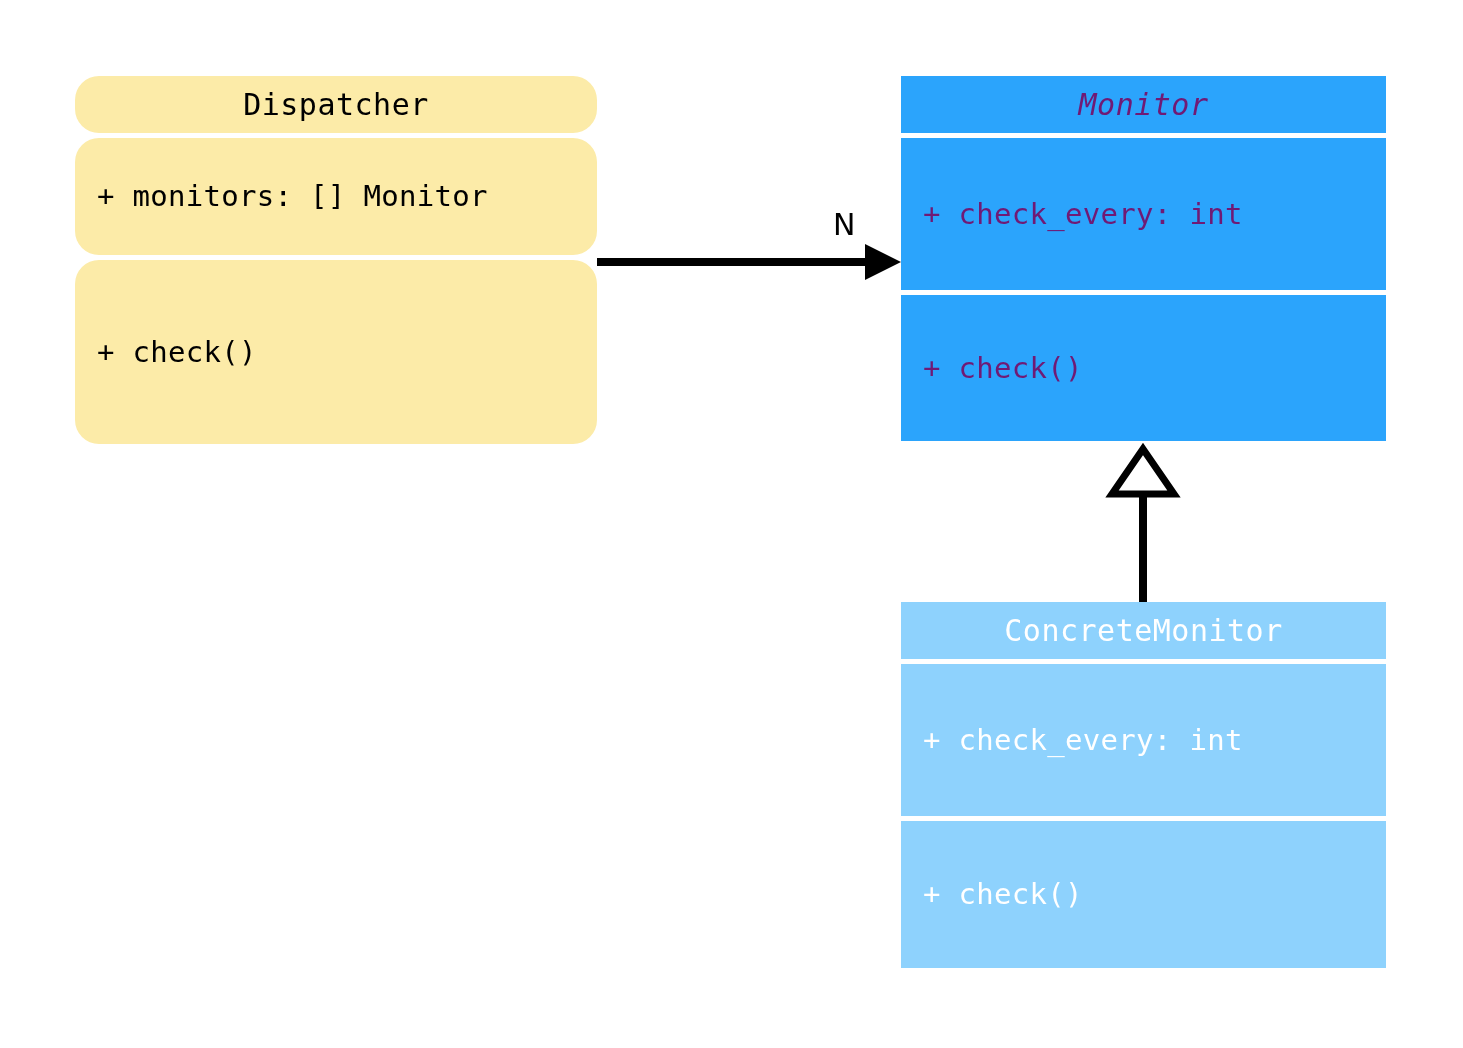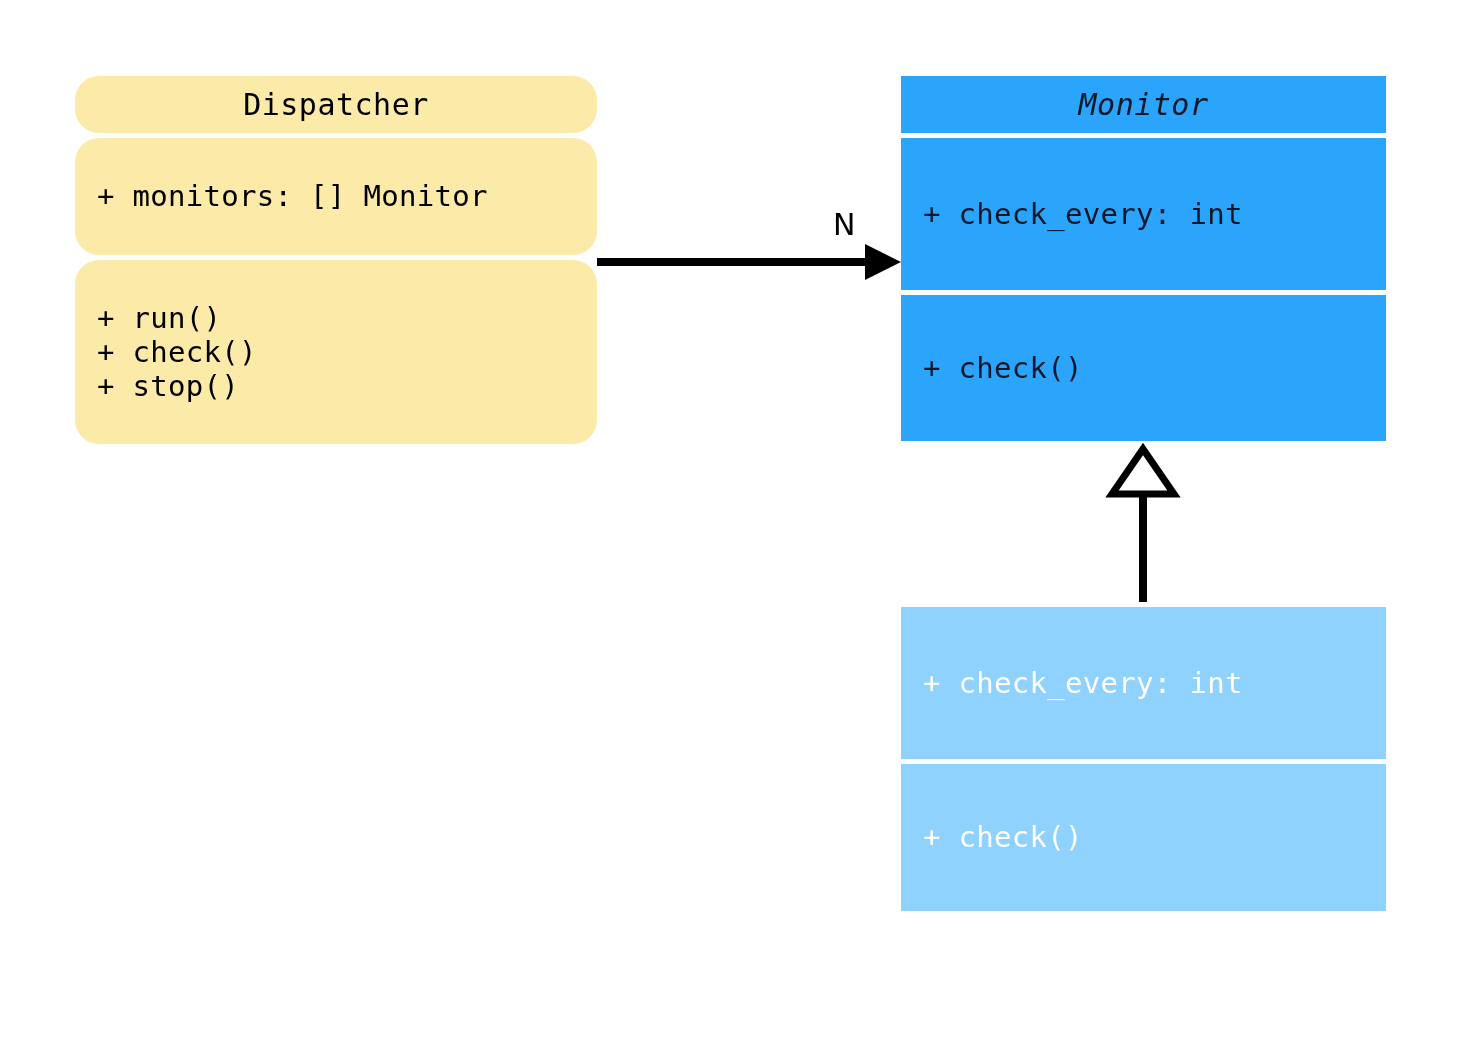--- a/index.html
+++ b/index.html
@@ -57,21 +57,21 @@
     letter-spacing: 0.3px;
   }
 
   
   .palette-yellow .compartment { background: #fceba8; border-radius: 24px; }
   .palette-yellow .class-title,
   .palette-yellow .member { color: #000000; }
 
   .palette-blue .compartment { background: #2ba4fc; }
   .palette-blue .class-title,
-  .palette-blue .member { color: #0f172a; }
+  .palette-blue .member { color: #701a75; }
 
   .palette-lightblue .compartment { background: #8ed2fd; }
   .palette-lightblue .class-title,
   .palette-lightblue .member { color: #ffffff; }
 
   
   .connector-layer {
     position: absolute;
     left: 0;
     top: 0;
@@ -99,23 +99,21 @@
     </div>
     <div style="height:5px;"></div>
     <div class="compartment" style="height:117px;justify-content:center;">
       <div class="member-list">
         <div class="member">+ monitors: [] Monitor</div>
       </div>
     </div>
     <div style="height:5px;"></div>
     <div class="compartment" style="height:184px;">
       <div class="member-list">
-        <div class="member">+ run()</div>
         <div class="member">+ check()</div>
-        <div class="member">+ stop()</div>
       </div>
     </div>
   </div>
 
   <div class="uml-class palette-blue" style="left:901px; top:76px; width:485px; height:365px;">
     <div class="compartment title-compartment" style="height:57px;">
       <span class="class-title abstract">Monitor</span>
     </div>
     <div style="height:5px;"></div>
     <div class="compartment" style="height:152px;">
@@ -125,20 +123,23 @@
     </div>
     <div style="height:5px;"></div>
     <div class="compartment" style="height:146px;">
       <div class="member-list">
         <div class="member">+ check()</div>
       </div>
     </div>
   </div>
 
   <div class="uml-class palette-lightblue" style="left:901px; top:602px; width:485px; height:366px;">
+    <div class="compartment title-compartment" style="height:57px;">
+      <span class="class-title">ConcreteMonitor</span>
+    </div>
     <div style="height:5px;"></div>
     <div class="compartment" style="height:152px;">
       <div class="member-list">
         <div class="member">+ check_every: int</div>
       </div>
     </div>
     <div style="height:5px;"></div>
     <div class="compartment" style="height:147px;">
       <div class="member-list">
         <div class="member">+ check()</div>

